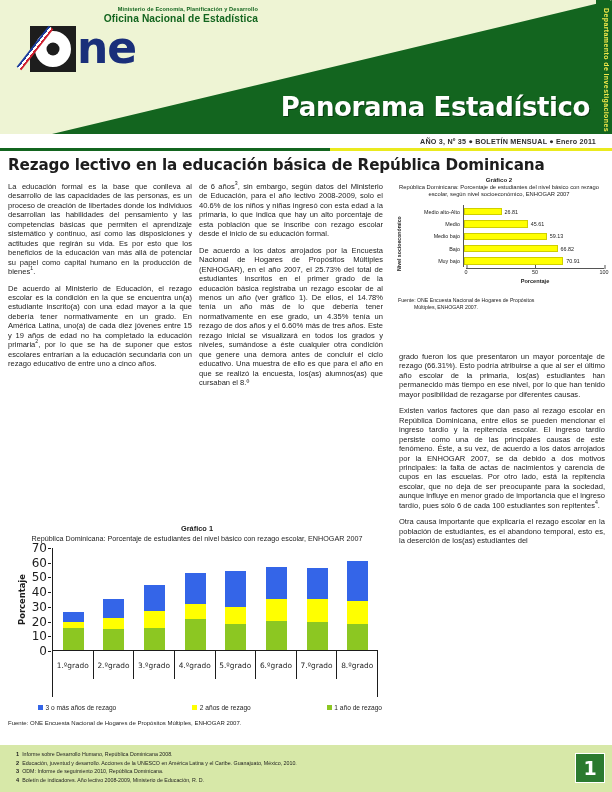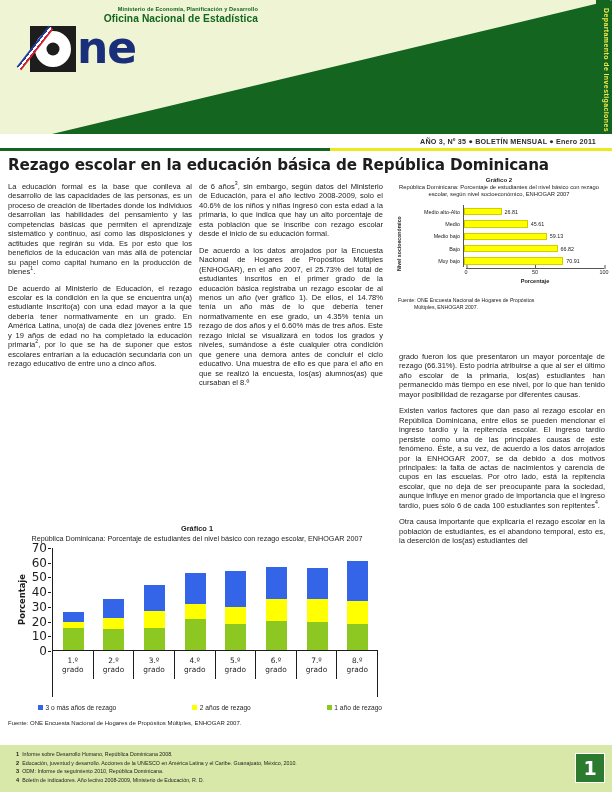--- a/index.html
+++ b/index.html
@@ -262,21 +262,21 @@
   .g1-cats {
     position: absolute; left: 44px; right: 8px; top: 103px;
     height: 28px;
     display: flex;
     border-left: 1.3px solid #1d1d1d;
     border-right: 1.3px solid #1d1d1d;
   }
   .g1-cat {
     flex: 1;
     border-right: 1px solid #1d1d1d;
-    display: flex; flex-direction: column;
+    display: flex; 
     align-items: center; justify-content: center;
     font-size: 7.4px; color: #1d1d1d; line-height: 9px;
     font-family: "DejaVu Sans", sans-serif;
   }
   .g1-cat:last-child { border-right: none; }
   .g1-xlab {
     position: absolute; left: 44px; right: 8px; top: 133px;
     text-align: center;
     font-size: 8px; color: #1d1d1d;
     font-family: "DejaVu Sans", sans-serif;
@@ -338,28 +338,29 @@
     </div>
 
     <div class="logo">
       <div class="logo-o">
         <div class="logo-o-ring"></div>
         <div class="logo-slash"></div>
       </div>
       <div class="logo-ne">ne</div>
     </div>
 
+    <div class="pano-title">Panorama Estadístico</div>
     <div class="sidebar-vert">Departamento de Investigaciones</div>
   </div>
 
   <div class="issue-line">AÑO 3, Nº 35  ●  BOLETÍN MENSUAL  ●  Enero 2011</div>
   <div class="rule-green"></div>
   <div class="rule-yellow"></div>
 
-  <h1 class="article-title">Rezago escolar en la educación básica de República Dominicana</h1>
+  <h1 class="article-title">Rezago lectivo en la educación básica de República Dominicana</h1>
 
   <div class="col" id="col1">
     <p><span>La educación formal es la base que conlleva al desarrollo de las capacidades de las personas, es un proceso de creación de libertades donde los individuos desarrollan las habilidades del pensamiento y las competencias básicas que permiten el aprendizaje sistemático y continuo, así como las disposiciones y actitudes que regirán su vida. Es por esto que los beneficios de la educación van más allá de potenciar su papel como capital humano en la producción de bienes</span><sup>1</sup>.</p>
     <p><span>De acuerdo al Ministerio de Educación, el rezago escolar es la condición en la que se encuentra un(a) estudiante inscrito(a) con una edad mayor a la que debería tener normativamente en un grado. En América Latina, uno(a) de cada diez jóvenes entre 15 y 19 años de edad no ha completado la educación primaria</span><sup>2</sup><span>, por lo que se ha de suponer que estos escolares entrarían a la educación secundaria con un rezago educativo de entre uno a cinco años.</span></p>
   </div>
 
   <div class="col" id="col2">
     <p><span>de 6 años</span><sup>3</sup><span>, sin embargo, según datos del Ministerio de Educación, para el año lectivo 2008-2009, solo el 40.6% de los niños y niñas ingresó con esta edad a la primaria, lo que indica que hay un alto porcentaje de esta población que se inscribe con rezago escolar desde el inicio de su educación formal.</span></p>
     <p><span>De acuerdo a los datos arrojados por la Encuesta Nacional de Hogares de Propósitos Múltiples (ENHOGAR), en el año 2007, el 25.73% del total de estudiantes inscritos en el primer grado de la educación básica registraba un rezago escolar de al menos un año (ver gráfico 1). De ellos, el 14.78% tenía un año más de lo que debería tener normativamente en ese grado, un 4.35% tenía un rezago de dos años y el 6.60% más de tres años. Este rezago inicial se visualizará en todos los grados y niveles, sumándose a éste cualquier otra condición que genere una demora antes de concluir el ciclo educativo. Una muestra de ello es que para el año en que se realizó la encuesta, los(as) alumnos(as) que cursaban el 8.º</span></p>
   </div>

